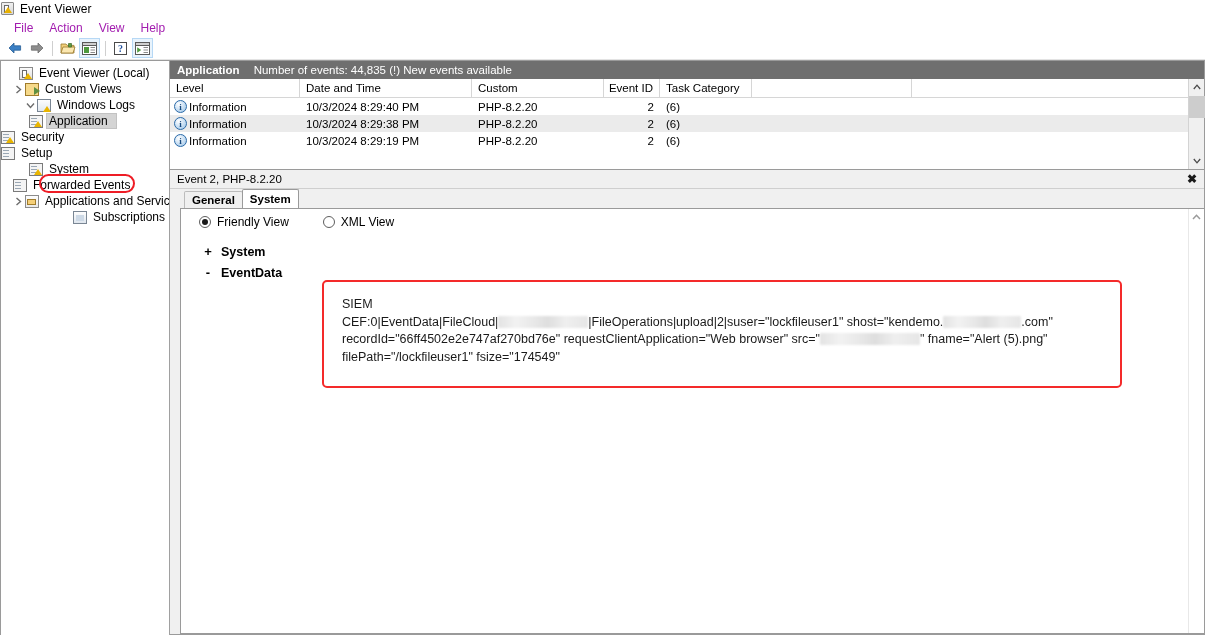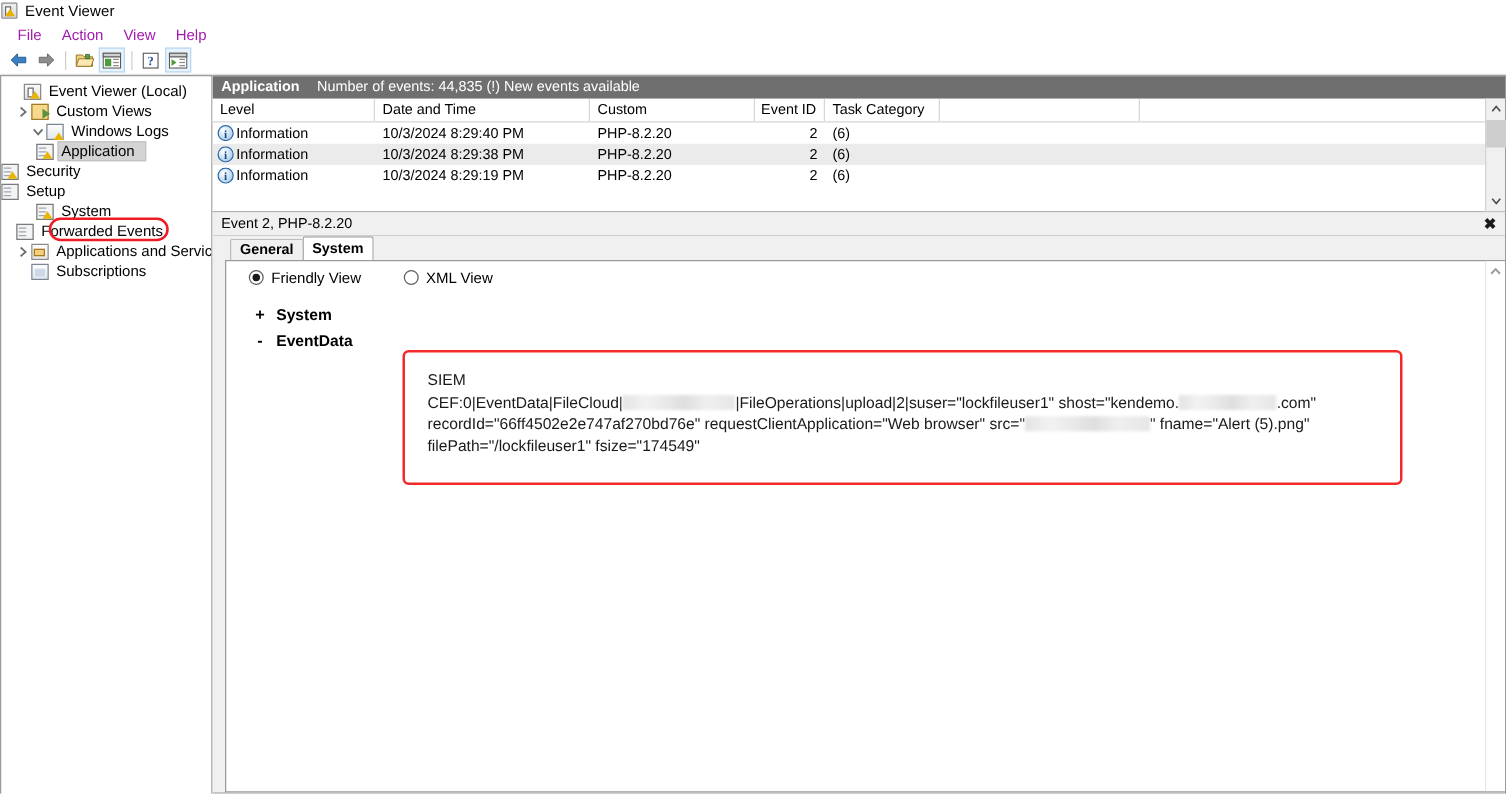--- a/index.html
+++ b/index.html
@@ -643,21 +643,21 @@
     <div class="tree-row" style="padding-left:10px;">
       <span class="twisty">
         <svg width="7" height="9" viewBox="0 0 7 9">
             <path d="M1.5 1 L5.5 4.5 L1.5 8" fill="none" stroke="#6d6d6d" stroke-width="1.4"></path>
           </svg>
       </span>
       <span class="tree-icon ico-apps"></span>
       <span class="tree-label">Applications and Services Lo</span>
     </div>
 
-    <div class="tree-row" style="padding-left:24px;">
+    <div class="tree-row" style="padding-left:24px;justify-content:flex-end;">
       <span class="tree-icon ico-subs"></span>
       <span class="tree-label">Subscriptions</span>
     </div>
 
     <div class="red-oval"></div>
   </div>
 
   <div class="right-pane">
 
     <div class="list-pane">

